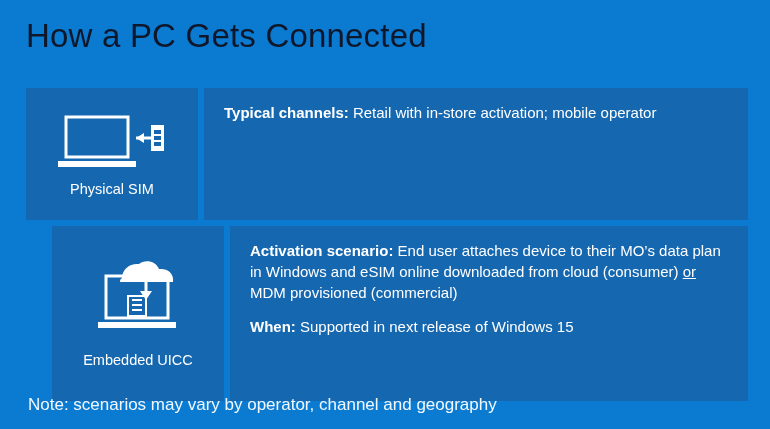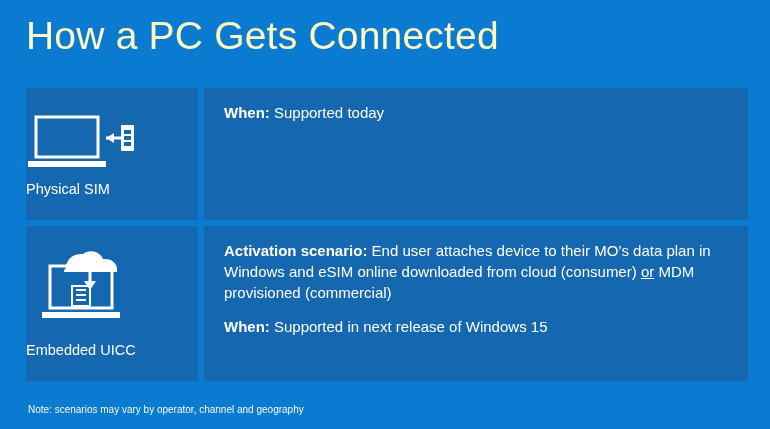--- a/index.html
+++ b/index.html
@@ -17,44 +17,44 @@
     position: relative;
     width: 770px;
     height: 429px;
     background: #0b7ad1;
     box-sizing: border-box;
   }
   .title {
     position: absolute;
     left: 26px;
     top: 16px;
-    font-size: 39px;
+    font-size: 33px;
     font-weight: 400;
-    color: #fef9c3;
+    color: #0f172a;
     letter-spacing: 0.2px;
     line-height: 40px;
     white-space: nowrap;
   }
   .rows {
     position: absolute;
     left: 26px;
     top: 88px;
     width: 722px;
   }
   .row {
     display: flex;
     align-items: stretch;
     margin-bottom: 6px;
   }
   .icon-cell {
     width: 172px;
     background: #1567b0;
     display: flex;
     flex-direction: column;
-    align-items: flex-start;
+    align-items: center;
     justify-content: center;
     box-sizing: border-box;
     padding: 10px 0 10px 0;
   }
   .icon-cell .caption {
     color: #ffffff;
     font-size: 14.5px;
     margin-top: 8px;
     text-align: center;
   }
@@ -77,21 +77,21 @@
   .lbl {
     font-weight: bold;
   }
   .uline {
     text-decoration: underline;
   }
   .note {
     position: absolute;
     left: 28px;
     bottom: 14px;
-    font-size: 10px;
+    font-size: 17px;
     color: #ffffff;
     opacity: 0.95;
   }
   .svgwrap {
     display: block;
     line-height: 0;
   }
 </style>
 </head>
 <body>
@@ -117,27 +117,27 @@
             <path d="M95,14 L108,14 L108,40 L95,40 Z" fill="#ffffff"></path>
             <rect x="98" y="19" width="7" height="4" fill="#1567b0"></rect>
             <rect x="98" y="25" width="7" height="4" fill="#1567b0"></rect>
             <rect x="98" y="31" width="7" height="4" fill="#1567b0"></rect>
           </svg>
         </span>
         <div class="caption">Physical SIM</div>
       </div>
       <div class="text-cell">
         <p class="para">
-          <span class="lbl">When:</span><span> Supported today</span>
+          <span class="lbl">Typical channels:</span><span> Retail with in-store activation; mobile operator</span>
         </p>
       </div>
     </div>
 
     <div class="row">
-      <div class="icon-cell" style="height:155px;">
+      <div class="icon-cell" style="height:175px;margin-left:26px;">
         <span class="svgwrap">
           <svg width="112" height="84" viewBox="0 0 112 84">
 
             <rect x="24" y="16" width="62" height="42" fill="none" stroke="#ffffff" stroke-width="3"></rect>
 
             <rect x="16" y="62" width="78" height="6" fill="#ffffff"></rect>
 
             <path d="M40,18 C40,9 48,3 57,4 C63,-1 74,1 77,9 C86,8 92,14 91,21 L91,22 L38,22 C38,21 38,19 40,18 Z" fill="#ffffff"></path>
 
             <line x1="64" y1="22" x2="64" y2="34" stroke="#ffffff" stroke-width="3"></line>

